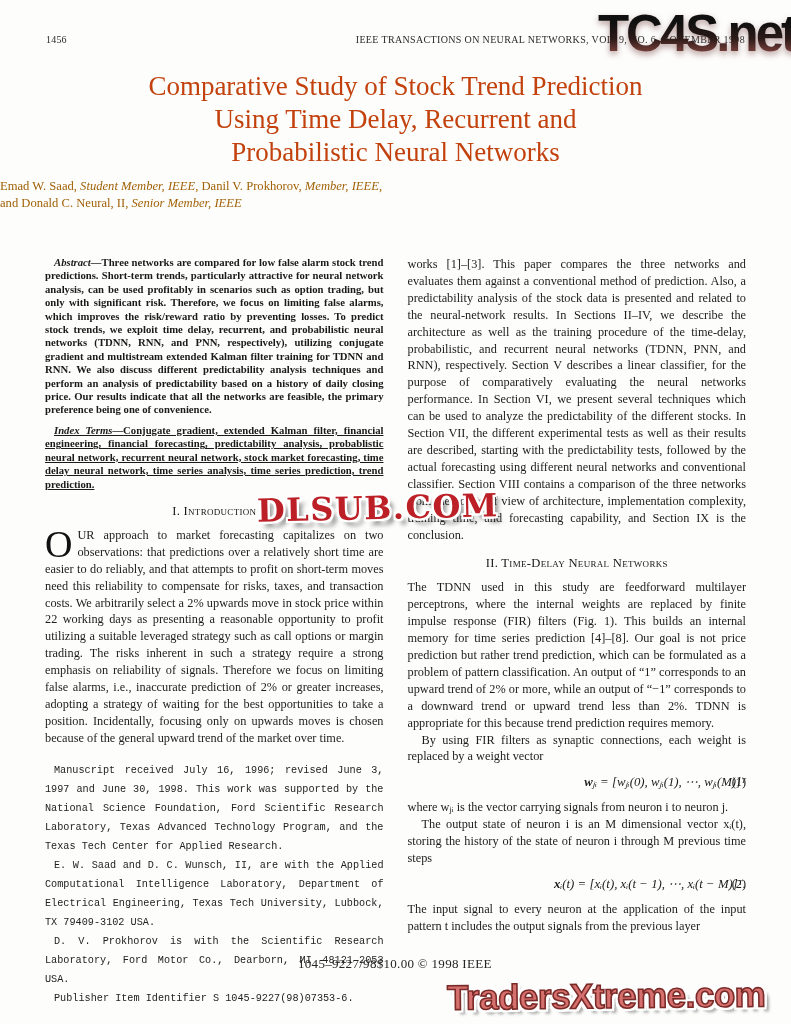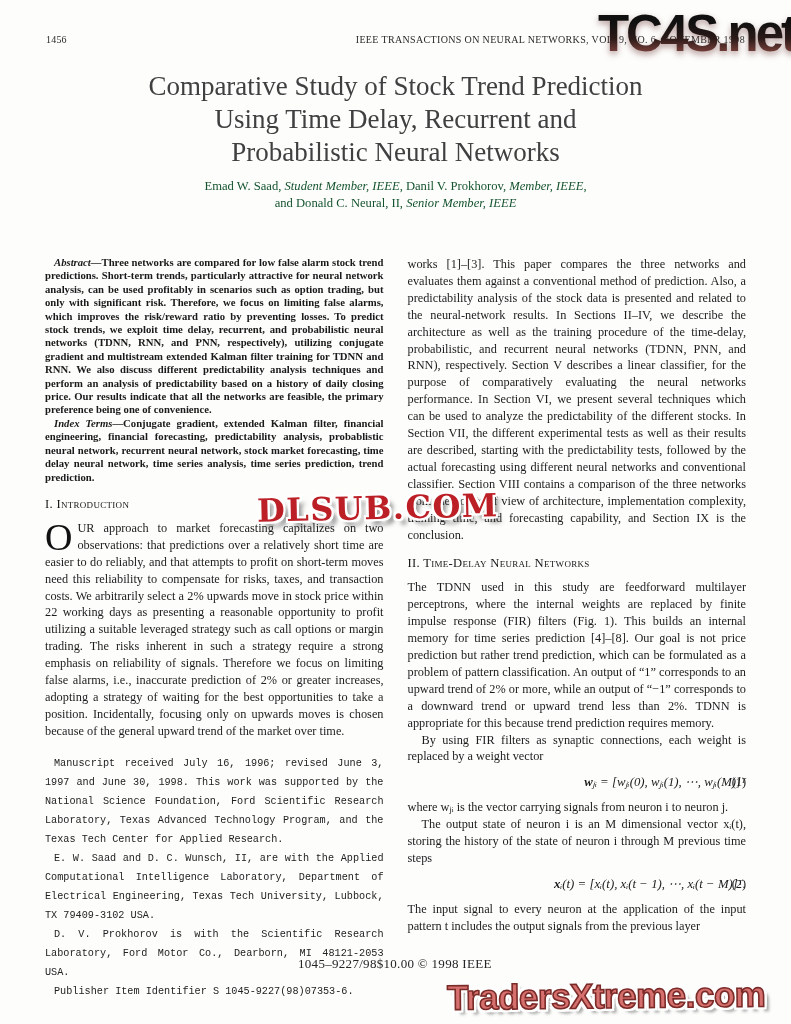--- a/index.html
+++ b/index.html
@@ -28,29 +28,28 @@
   .journal { letter-spacing: 0.35px; }
 
   
   .title {
     position: absolute;
     top: 70px; left: 0; right: 0;
     text-align: center;
     font-size: 27px;
     line-height: 33px;
     font-weight: 400;
-    color: #404040;
+    color: #c2410c;
   }
   .authors {
     position: absolute;
     top: 178px; left: 0; right: 0;
-    text-align: center;
     font-size: 12.6px;
     line-height: 17px;
-    color: #14532d;
+    color: #a16207;
   }
   .it { font-style: italic; }
 
   
   .columns {
     position: absolute;
     top: 256px; left: 45px;
     width: 701px;
     display: flex;
     gap: 24px;
@@ -58,24 +57,24 @@
   .col { width: 340px; }
 
   .abstract, .indexterms {
     font-size: 10.7px;
     font-weight: bold;
     line-height: 13.4px;
     text-align: justify;
     text-indent: 9px;
     color: #1a1a1a;
   }
-  .indexterms { margin-top: 0; }
+  .indexterms { margin-top: 7px; text-decoration: underline; }
 
   .sec-heading {
-    text-align: left;
+    text-align: center;
     font-variant: small-caps;
     font-size: 12.6px;
     letter-spacing: 0.3px;
     margin: 13px 0 8px 0;
     color: #161616;
     font-family: Liberation Serif, serif;
   }
 
   .body-p {
     font-size: 12.3px;

